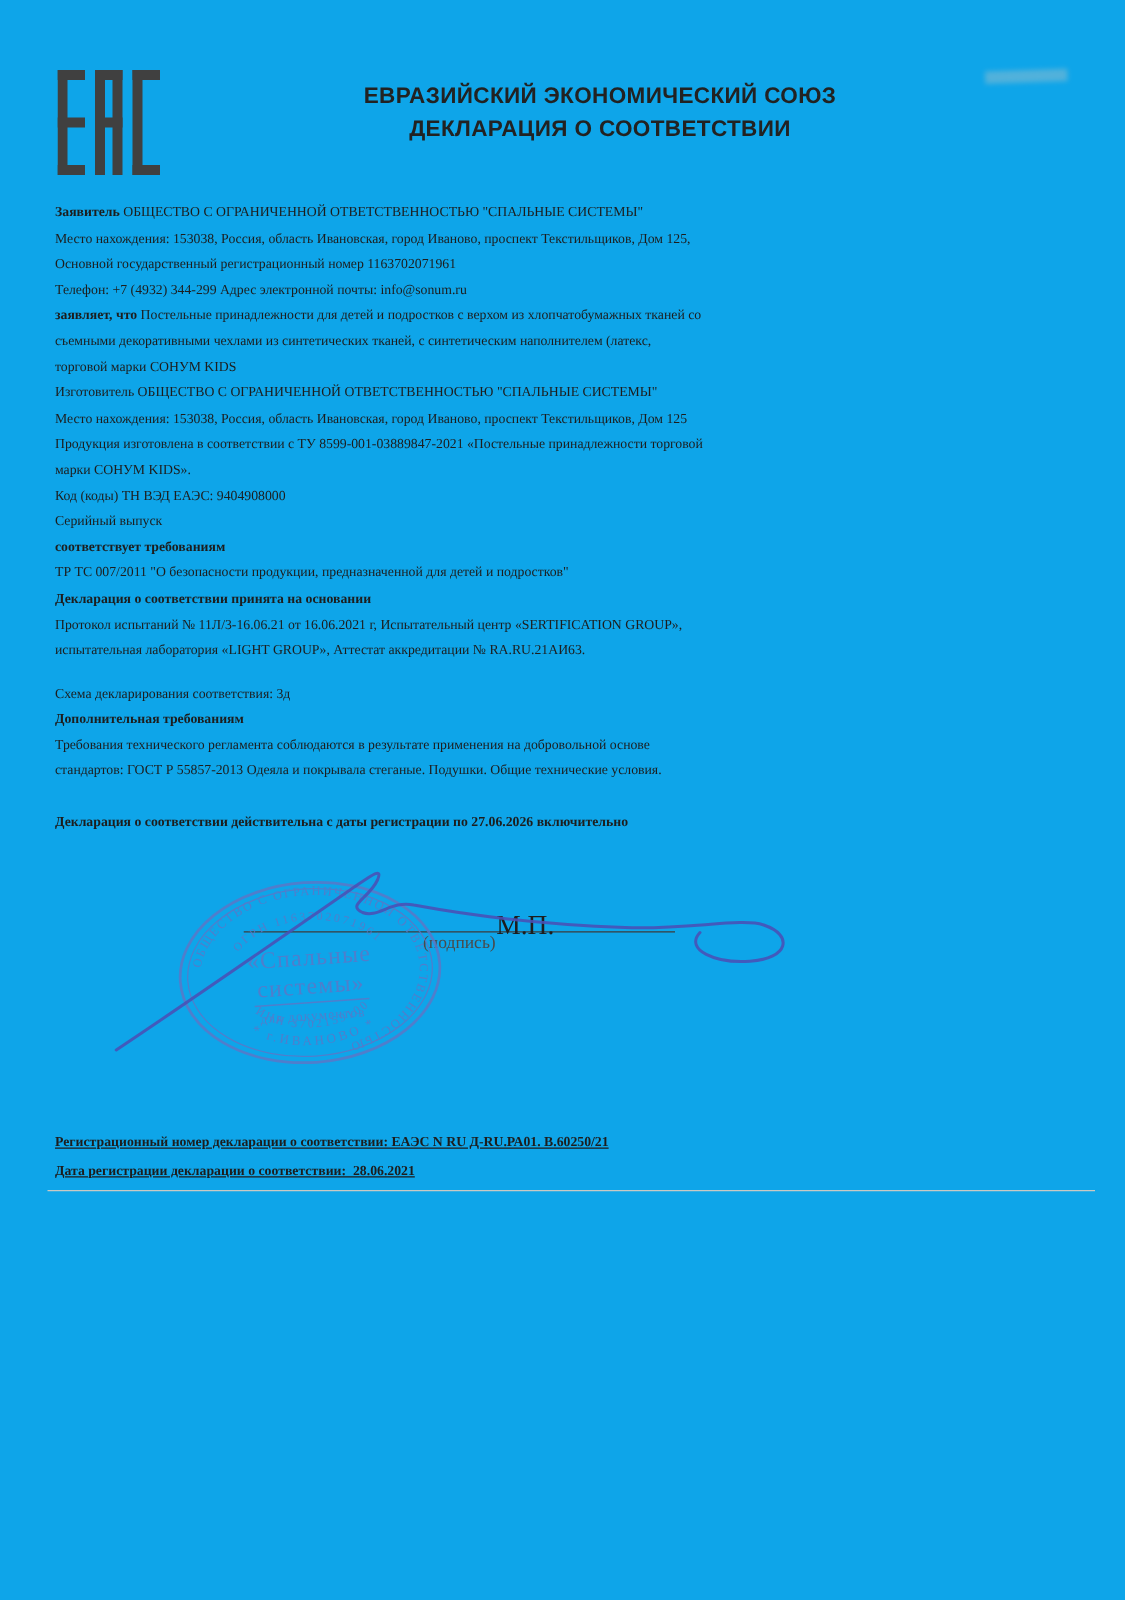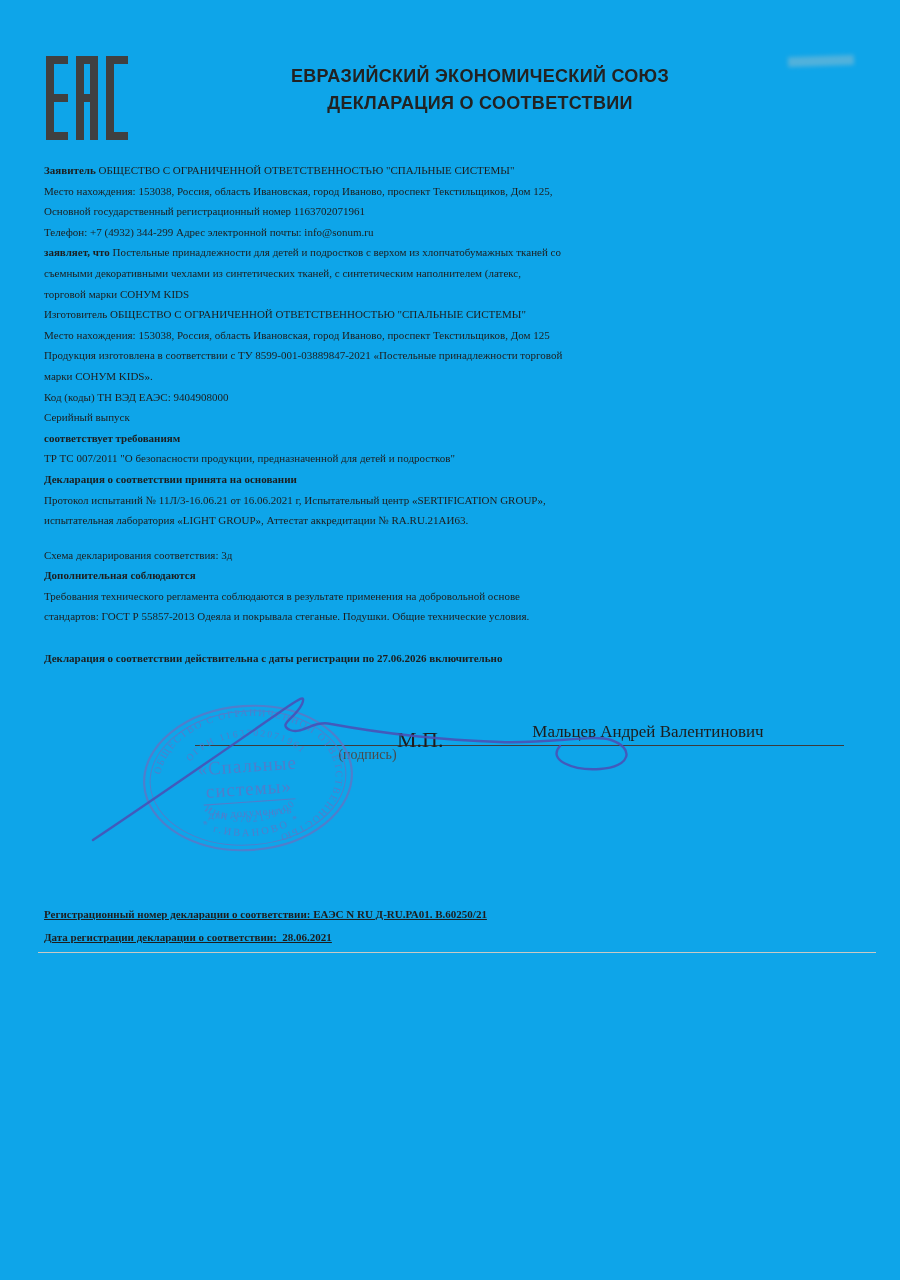--- a/index.html
+++ b/index.html
@@ -95,33 +95,32 @@
       <div class="line"><span>марки СОНУМ KIDS».</span></div>
       <div class="line"><span>Код (коды) ТН ВЭД ЕАЭС: 9404908000</span></div>
       <div class="line"><span>Серийный выпуск</span></div>
       <div class="line"><b>соответствует требованиям</b></div>
       <div class="line"><span>ТР ТС 007/2011 "О безопасности продукции, предназначенной для детей и подростков"</span></div>
       <div class="line"><b>Декларация о соответствии принята на основании</b></div>
       <div class="line"><span>Протокол испытаний № 11Л/3-16.06.21 от 16.06.2021 г, Испытательный центр «SERTIFICATION GROUP»,</span></div>
       <div class="line"><span>испытательная лаборатория «LIGHT GROUP», Аттестат аккредитации № RA.RU.21АИ63.</span></div>
       <div class="line" style="height: 14px;"></div>
       <div class="line"><span>Схема декларирования соответствия: 3д</span></div>
-      <div class="line"><b>Дополнительная соблюдаются</b></div>
+      <div class="line"><b>Дополнительная требованиям</b></div>
       <div class="line"><span>Требования технического регламента соблюдаются в результате применения на добровольной основе</span></div>
       <div class="line"><span>стандартов: ГОСТ Р 55857-2013 Одеяла и покрывала стеганые. Подушки. Общие технические условия.</span></div>
       <div class="line" style="height: 21px;"></div>
       <div class="line"><b>Декларация о соответствии действительна с даты регистрации по 27.06.2026 включительно</b></div>
     </div>
 
   <div class="sign-line">
     <div class="sign-caption" style="padding-top:21px;">(подпись)</div>
   </div>
   <div class="mp-label">М.П.</div>
   <div class="name-block">
-    <div class="name-line">Мальцев Андрей Валентинович</div>
   </div>
 
   <svg class="stamp-svg" width="224" height="156" viewBox="-112 -78 224 156">
     <g transform="rotate(-4)">
       <defs>
         <path id="ringFull" d="M -88,0 A 88,62 0 1 1 88,0 A 88,62 0 1 1 -88,0"></path>
         <path id="arcOgrn" d="M -64,0 A 64,42 0 1 1 64,0"></path>
         <path id="arcInn" d="M -58,6 A 58,38 0 0 0 58,6"></path>
         <path id="arcCity" d="M -78,2 A 78,56 0 0 0 78,2"></path>
       </defs>

